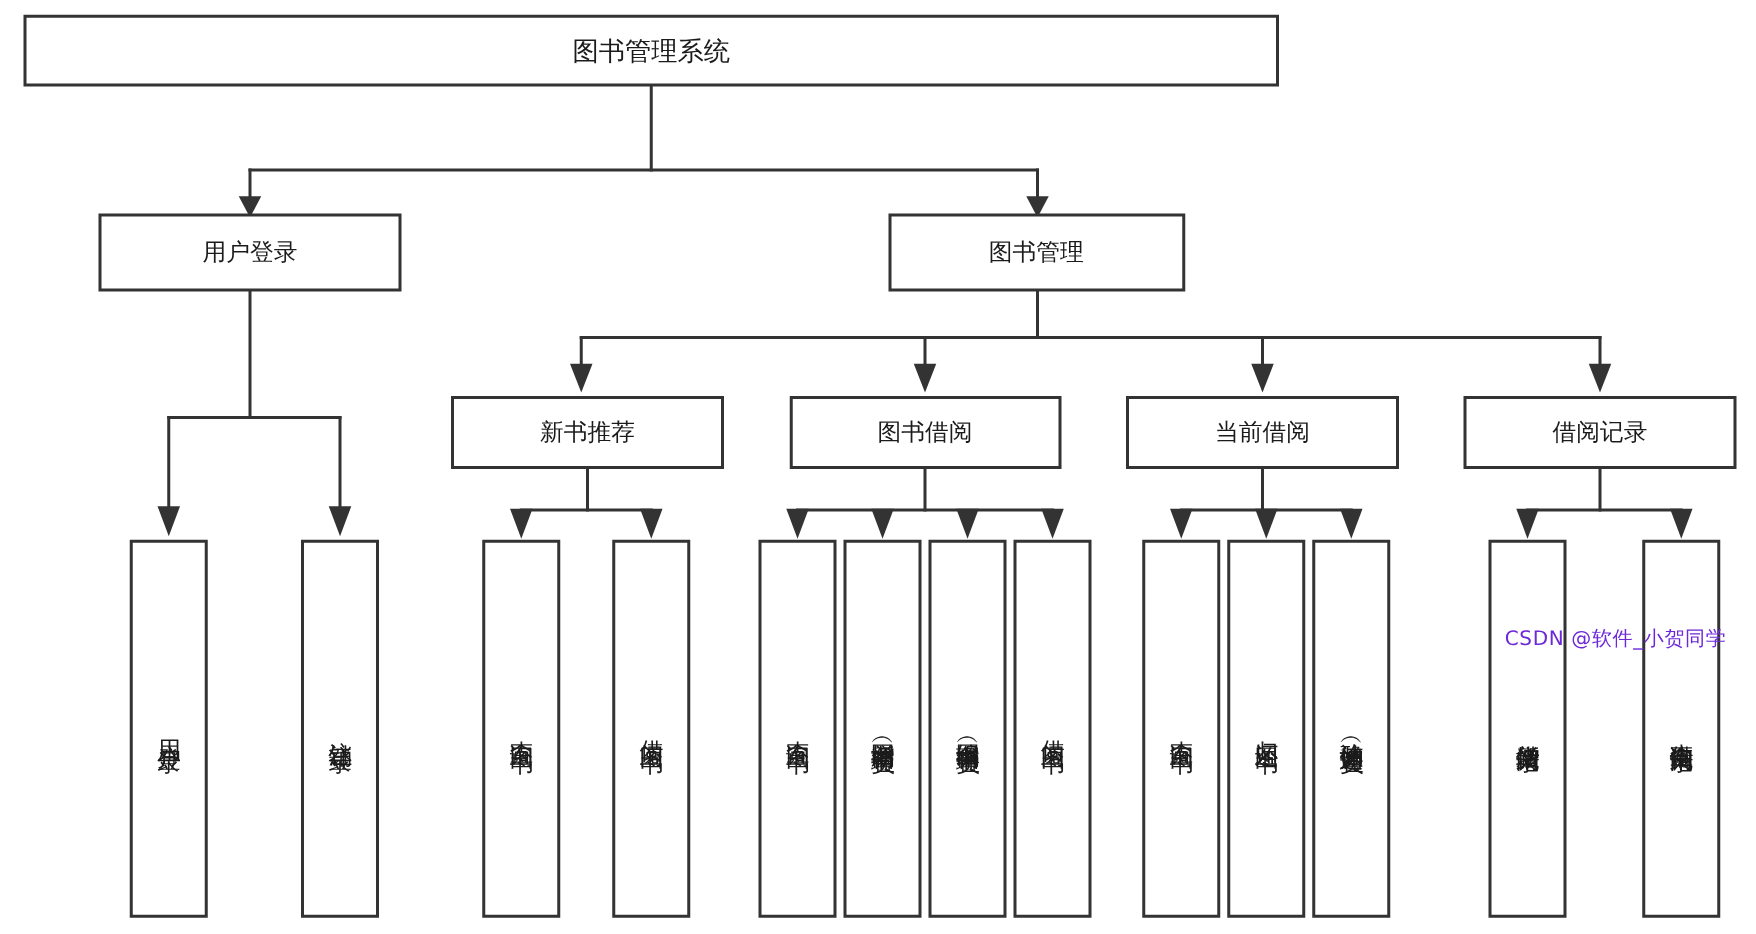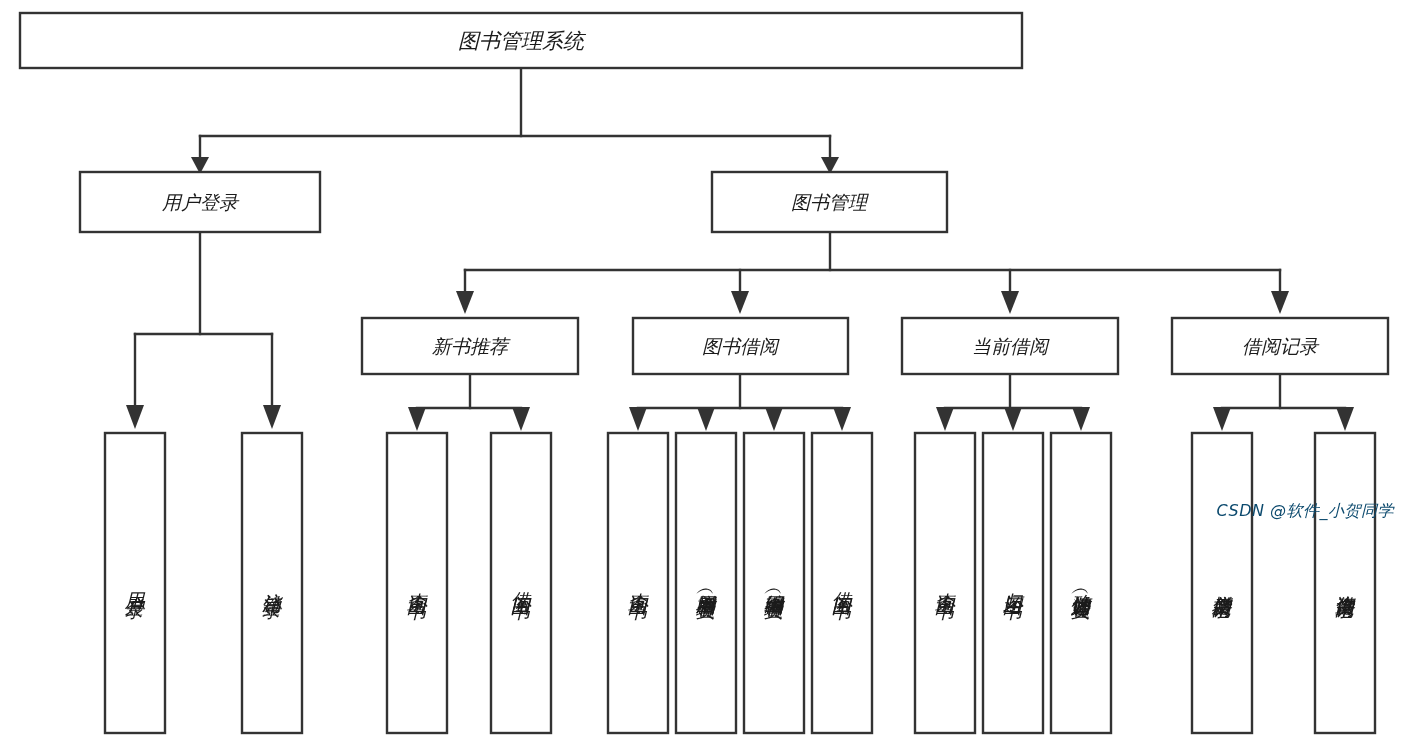--- a/index.html
+++ b/index.html
@@ -11,21 +11,20 @@
     width: 1405px;
     height: 747px;
     overflow: hidden;
     font-family: "DejaVu Sans", "Liberation Sans", sans-serif;
   }
   #diagram-root {
     position: relative;
     width: 1405px;
     height: 526px;
     background: #ffffff;
-    font-style: italic;
   }
   svg.diagram-canvas {
     position: absolute;
     top: 0;
     left: 0;
     width: 1405px;
     height: 747px;
   }
   .node-box {
     fill: #ffffff;
@@ -62,25 +61,25 @@
     font-size: 19px;
     line-height: 1.18;
     letter-spacing: 3px;
     color: #1b1b1b;
     text-align: center;
     white-space: nowrap;
     pointer-events: none;
   }
   .watermark {
     position: absolute;
-    right: 11px;
+    right: 24px;
     bottom: 4px;
     font-family: "DejaVu Sans", "Liberation Sans", sans-serif;
     font-size: 16px;
-    color: #0c4a6e;
+    color: #6d28d9;
     letter-spacing: 0.5px;
     user-select: none;
   }
 </style>
 </head>
 <body>
 
 <div id="diagram-root">
 
   <svg class="diagram-canvas" viewBox="0 0 1405 747">

